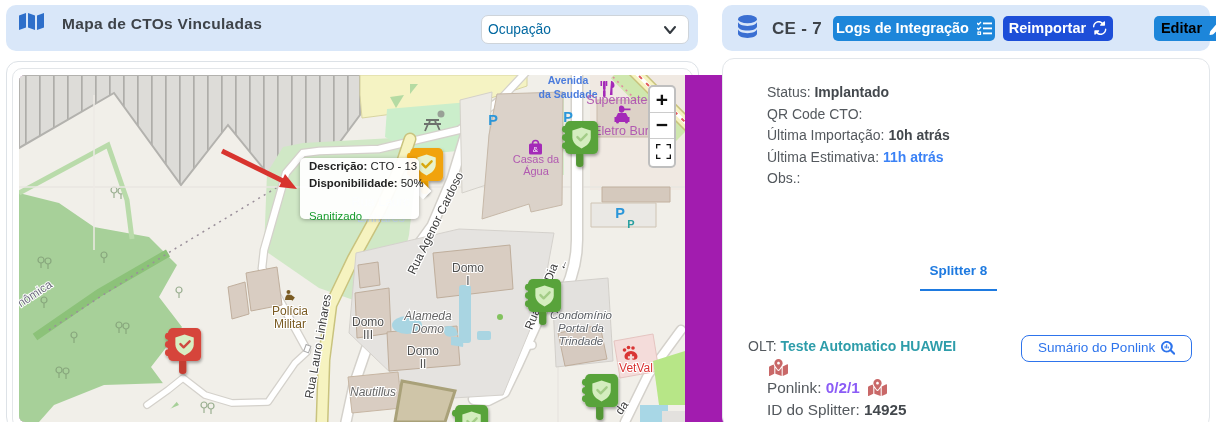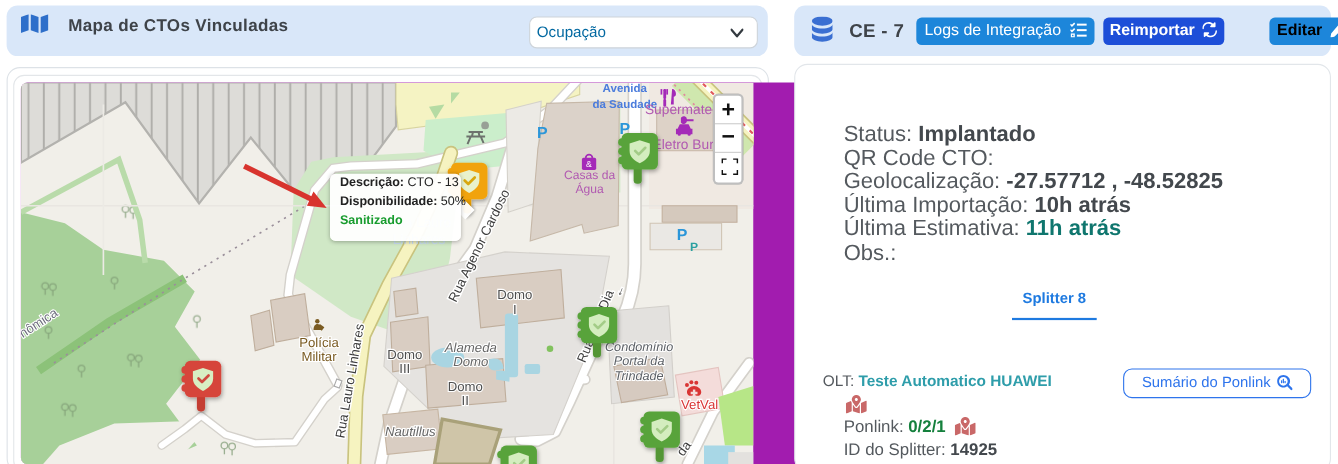--- a/index.html
+++ b/index.html
@@ -382,21 +382,21 @@
     <rect x="0" y="0" width="36" height="36" rx="5.5" fill="#d6453a"></rect>
     <path d="M18 7 l10 3.4 v7.2 c0 6.2 -5.2 9.8 -10 12.2 c-4.8 -2.4 -10 -6 -10 -12.2 v-7.2 z" fill="#d8eec3"></path>
     <path d="M13.5 17.5 l3.5 3.5 l6.5 -6.5" stroke="#cf4a40" stroke-width="2.6" fill="none" stroke-linecap="round" stroke-linejoin="round"></path>
   </g>
 
 </svg>
 
 <div class="abs" style="left:281px; top:83px; width:119px; height:61px; background:rgba(255,255,255,0.95); border-radius:5px; box-shadow:0 1px 4px rgba(0,0,0,0.3); font-size:11.4px; color:#222; padding:0 0 0 9px; line-height:17.4px; z-index:5; white-space:nowrap;">
   <div><b>Descrição:</b> CTO - 13</div>
   <div><b>Disponibilidade:</b> 50%</div>
-  <div style="color:#189c2e; font-weight:bold;">Sanitizado</div>
+  <div style="color:#189c2e; font-weight:normal;margin-top:15px;">Sanitizado</div>
 </div>
 
 <div class="abs" style="left:398px; top:110px; width:12px; height:12px; background:rgba(255,255,255,0.95); transform:rotate(45deg); box-shadow:1px -1px 2px rgba(0,0,0,0.15); z-index:4;"></div>
 
 <div class="abs" style="left:629px; top:10px; width:28px; height:83px; background:#fff; border:2px solid rgba(0,0,0,0.25); border-radius:5px; z-index:6;">
   <div style="height:26px; border-bottom:1px solid #ccc; text-align:center; font-size:21px; font-weight:bold; color:#111; line-height:25px;">+</div>
   <div style="height:26px; border-bottom:1px solid #ccc; text-align:center; font-size:21px; font-weight:bold; color:#111; line-height:23px;">−</div>
   <div style="height:26px; position:relative;">
     <svg style="position:absolute;left:6px;top:5px;" width="15" height="15" viewBox="0 0 15 15">
       <path d="M0 4.5 V0 H4.5 M10.5 0 H15 V4.5 M15 10.5 V15 H10.5 M4.5 15 H0 V10.5" fill="none" stroke="#111" stroke-width="2.6"></path>
@@ -408,21 +408,21 @@
 <div class="abs" style="left:722px; top:5px; width:488px; height:46px; background:#d9e7f9; border-radius:10px;"></div>
 
 <svg class="abs" style="left:738px; top:15px;" width="19" height="26" viewBox="0 0 20 25" preserveAspectRatio="none">
   <ellipse cx="10" cy="4" rx="10" ry="4" fill="#3a6fd2"></ellipse>
   <path d="M0 6.5 c0 2.2 4.5 4 10 4 s10 -1.8 10 -4 v4.5 c0 2.2 -4.5 4 -10 4 s-10 -1.8 -10 -4 z" fill="#3a6fd2"></path>
   <path d="M0 13.5 c0 2.2 4.5 4 10 4 s10 -1.8 10 -4 v4.5 c0 2.2 -4.5 4 -10 4 s-10 -1.8 -10 -4 z" fill="#3a6fd2"></path>
 </svg>
 
 <div class="abs" style="left:772px; top:19px; font-size:17px; font-weight:bold; color:#3e4349; letter-spacing:0.3px;">CE - 7</div>
 
-<div class="abs" style="left:833px; top:16px; width:162px; height:25px; background:#1d86da; border-radius:5px; color:#fff; font-size:14.5px; font-weight:normal; text-align:center; line-height:25px;">Logs de Integração
+<div class="abs" style="left:833px; top:16px; width:162px; height:25px; background:#1d86da; border-radius:5px; color:#fff; font-size:14.5px; font-weight:bold; text-align:center; line-height:25px;">Logs de Integração
   <svg style="vertical-align:-2px; margin-left:4px;" width="15" height="14" viewBox="0 0 15 14">
     <path d="M0 2 l1.5 1.5 L4 1 M0 7 l1.5 1.5 L4 6" stroke="#fff" stroke-width="1.4" fill="none"></path>
     <rect x="6" y="1.5" width="9" height="1.8" fill="#fff"></rect>
       <rect x="6" y="6.5" width="9" height="1.8" fill="#fff"></rect>
       <rect x="6" y="11.5" width="9" height="1.8" fill="#fff"></rect>
     <rect x="1" y="11" width="2.5" height="2.5" fill="none" stroke="#fff" stroke-width="1.2"></rect>
   </svg>
 </div>
 
 <div class="abs" style="left:1003px; top:16px; width:110px; height:25px; background:#1d4ed8; border-radius:5px; color:#fff; font-size:14.5px; font-weight:bold; text-align:center; line-height:25px;">Reimportar
@@ -432,40 +432,39 @@
 </div>
 
 <div class="abs" style="left:1154px; top:16px; width:76px; height:25px; background:#1d86da; border-radius:5px; color:#000000; font-size:14.5px; font-weight:bold; text-align:center; line-height:25px;">Editar
   <svg style="vertical-align:-2px; margin-left:3px;" width="14" height="14" viewBox="0 0 512 512">
     <path fill="#fff" d="M362 19c19-19 49-19 68 0l63 63c19 19 19 49 0 68l-51 51L311 70zM283 98l131 131L166 477c-7 7-16 12-26 14l-106 21c-8 2-16-6-14-14l21-106c2-10 7-19 14-26z"></path>
   </svg>
 </div>
 
 <div class="abs" style="left:722px; top:58px; width:488px; height:371px; background:#fff; border:1px solid #e2e6ea; border-radius:12px;"></div>
 
-<div class="abs" style="left:767px; top:82px; font-size:20px; color:#54595e; line-height:21.6px;margin-top:30px;">
+<div class="abs" style="left:767px; top:82px; font-size:14px; color:#54595e; line-height:21.6px;">
   <div>Status: <b style="color:#43484d">Implantado</b></div>
   <div>QR Code CTO:</div>
-  <div>Geolocalização: <b style="color:#43484d">-27.57712 , -48.52825</b></div>
   <div>Última Importação: <b style="color:#43484d">10h atrás</b></div>
-  <div>Última Estimativa: <b style="color:#0f766e">11h atrás</b></div>
+  <div>Última Estimativa: <b style="color:#3b82f6">11h atrás</b></div>
   <div>Obs.:</div>
 </div>
 
 <div class="abs" style="left:920px; top:263px; width:77px; text-align:center; font-size:13.5px; font-weight:bold; color:#1e7ae0;">Splitter 8</div>
 
 <div class="abs" style="left:920px; top:289px; width:77px; height:2px; background:#1e7ae0;"></div>
 
 <div class="abs" style="left:748px; top:338px; font-size:14px; color:#54595e;">OLT: <b style="color:#2e9daa">Teste Automatico HUAWEI</b></div>
 
 <svg class="abs" style="left:769px; top:359px;" width="19" height="17" viewBox="0 0 576 512">
   <path fill="#c96868" d="M288 0c-69.59 0-126 56.41-126 126 0 56.26 82.35 158.8 113.9 196.02 6.39 7.54 17.82 7.54 24.2 0C331.65 284.8 414 182.26 414 126 414 56.41 357.59 0 288 0zm0 168c-23.2 0-42-18.8-42-42s18.8-42 42-42 42 18.8 42 42-18.8 42-42 42zM20.12 215.95A32.006 32.006 0 0 0 0 245.66v250.32c0 11.32 11.43 19.06 21.94 14.86L160 448V214.92c-8.84-15.98-16.07-31.54-21.25-46.42L20.12 215.95zM288 359.67c-14.07 0-27.38-6.18-36.51-16.96-19.66-23.2-40.57-49.62-59.49-76.72v182l192 64V266c-18.92 27.09-39.82 53.52-59.49 76.72-9.13 10.77-22.44 16.95-36.51 16.95zm266.06-198.51L416 224v288l139.88-55.95A31.996 31.996 0 0 0 576 426.34V176.02c0-11.32-11.43-19.06-21.94-14.86z"></path>
 </svg>
 
-<div class="abs" style="left:767px; top:379px; font-size:15.3px; color:#54595e;">Ponlink: <b style="color:#15803d">0/2/1</b>
+<div class="abs" style="left:767px; top:379px; font-size:15.3px; color:#54595e;">Ponlink: <b style="color:#8b5cf6">0/2/1</b>
   <svg style="vertical-align:-3px; margin-left:4px;" width="19" height="17" viewBox="0 0 576 512">
     <path fill="#c96868" d="M288 0c-69.59 0-126 56.41-126 126 0 56.26 82.35 158.8 113.9 196.02 6.39 7.54 17.82 7.54 24.2 0C331.65 284.8 414 182.26 414 126 414 56.41 357.59 0 288 0zm0 168c-23.2 0-42-18.8-42-42s18.8-42 42-42 42 18.8 42 42-18.8 42-42 42zM20.12 215.95A32.006 32.006 0 0 0 0 245.66v250.32c0 11.32 11.43 19.06 21.94 14.86L160 448V214.92c-8.84-15.98-16.07-31.54-21.25-46.42L20.12 215.95zM288 359.67c-14.07 0-27.38-6.18-36.51-16.96-19.66-23.2-40.57-49.62-59.49-76.72v182l192 64V266c-18.92 27.09-39.82 53.52-59.49 76.72-9.13 10.77-22.44 16.95-36.51 16.95zm266.06-198.51L416 224v288l139.88-55.95A31.996 31.996 0 0 0 576 426.34V176.02c0-11.32-11.43-19.06-21.94-14.86z"></path>
   </svg>
 </div>
 
 <div class="abs" style="left:767px; top:401px; font-size:15.3px; color:#54595e;">ID do Splitter: <b style="color:#43484d">14925</b></div>
 
 <div class="abs" style="left:1021px; top:335px; width:171px; height:27px; border:1.5px solid #2e74ec; border-radius:8px; color:#2e74ec; font-size:13.5px; text-align:center; line-height:24px; white-space:nowrap;">Sumário do Ponlink
   <svg style="vertical-align:-2.5px; margin-left:2px;" width="14" height="14" viewBox="0 0 512 512">
     <path fill="#2e74ec" d="M208 0C93 0 0 93 0 208s93 208 208 208c48 0 93-16 128-44l122 122c12 12 32 12 44 0l10-10c12-12 12-32 0-44L390 318c27-35 42-78 42-126C432 93 323 0 208 0zm0 64c80 0 144 64 144 144s-64 144-144 144S64 288 64 208 128 64 208 64z"></path>

